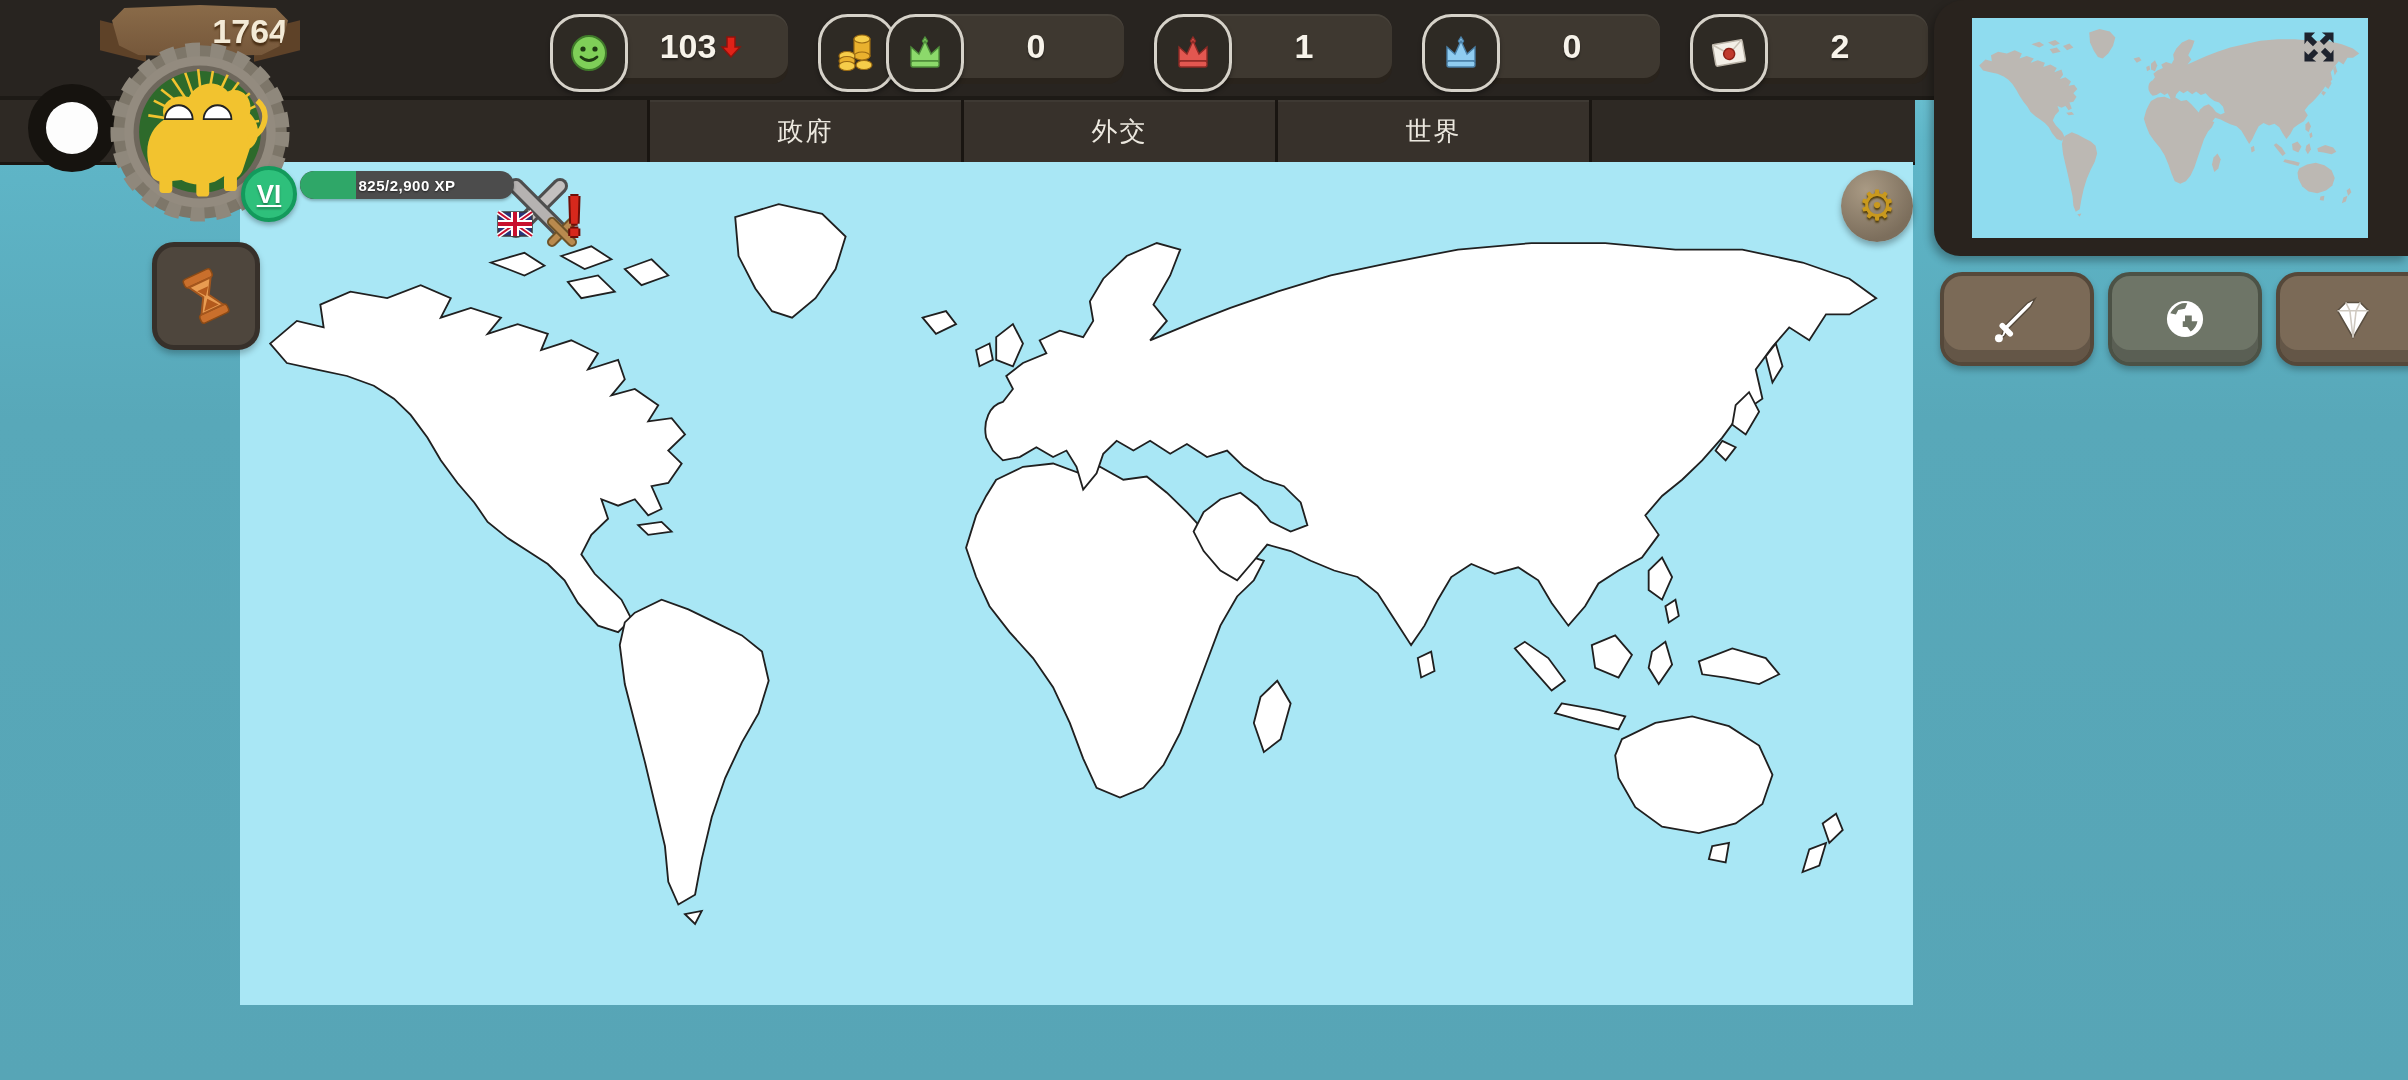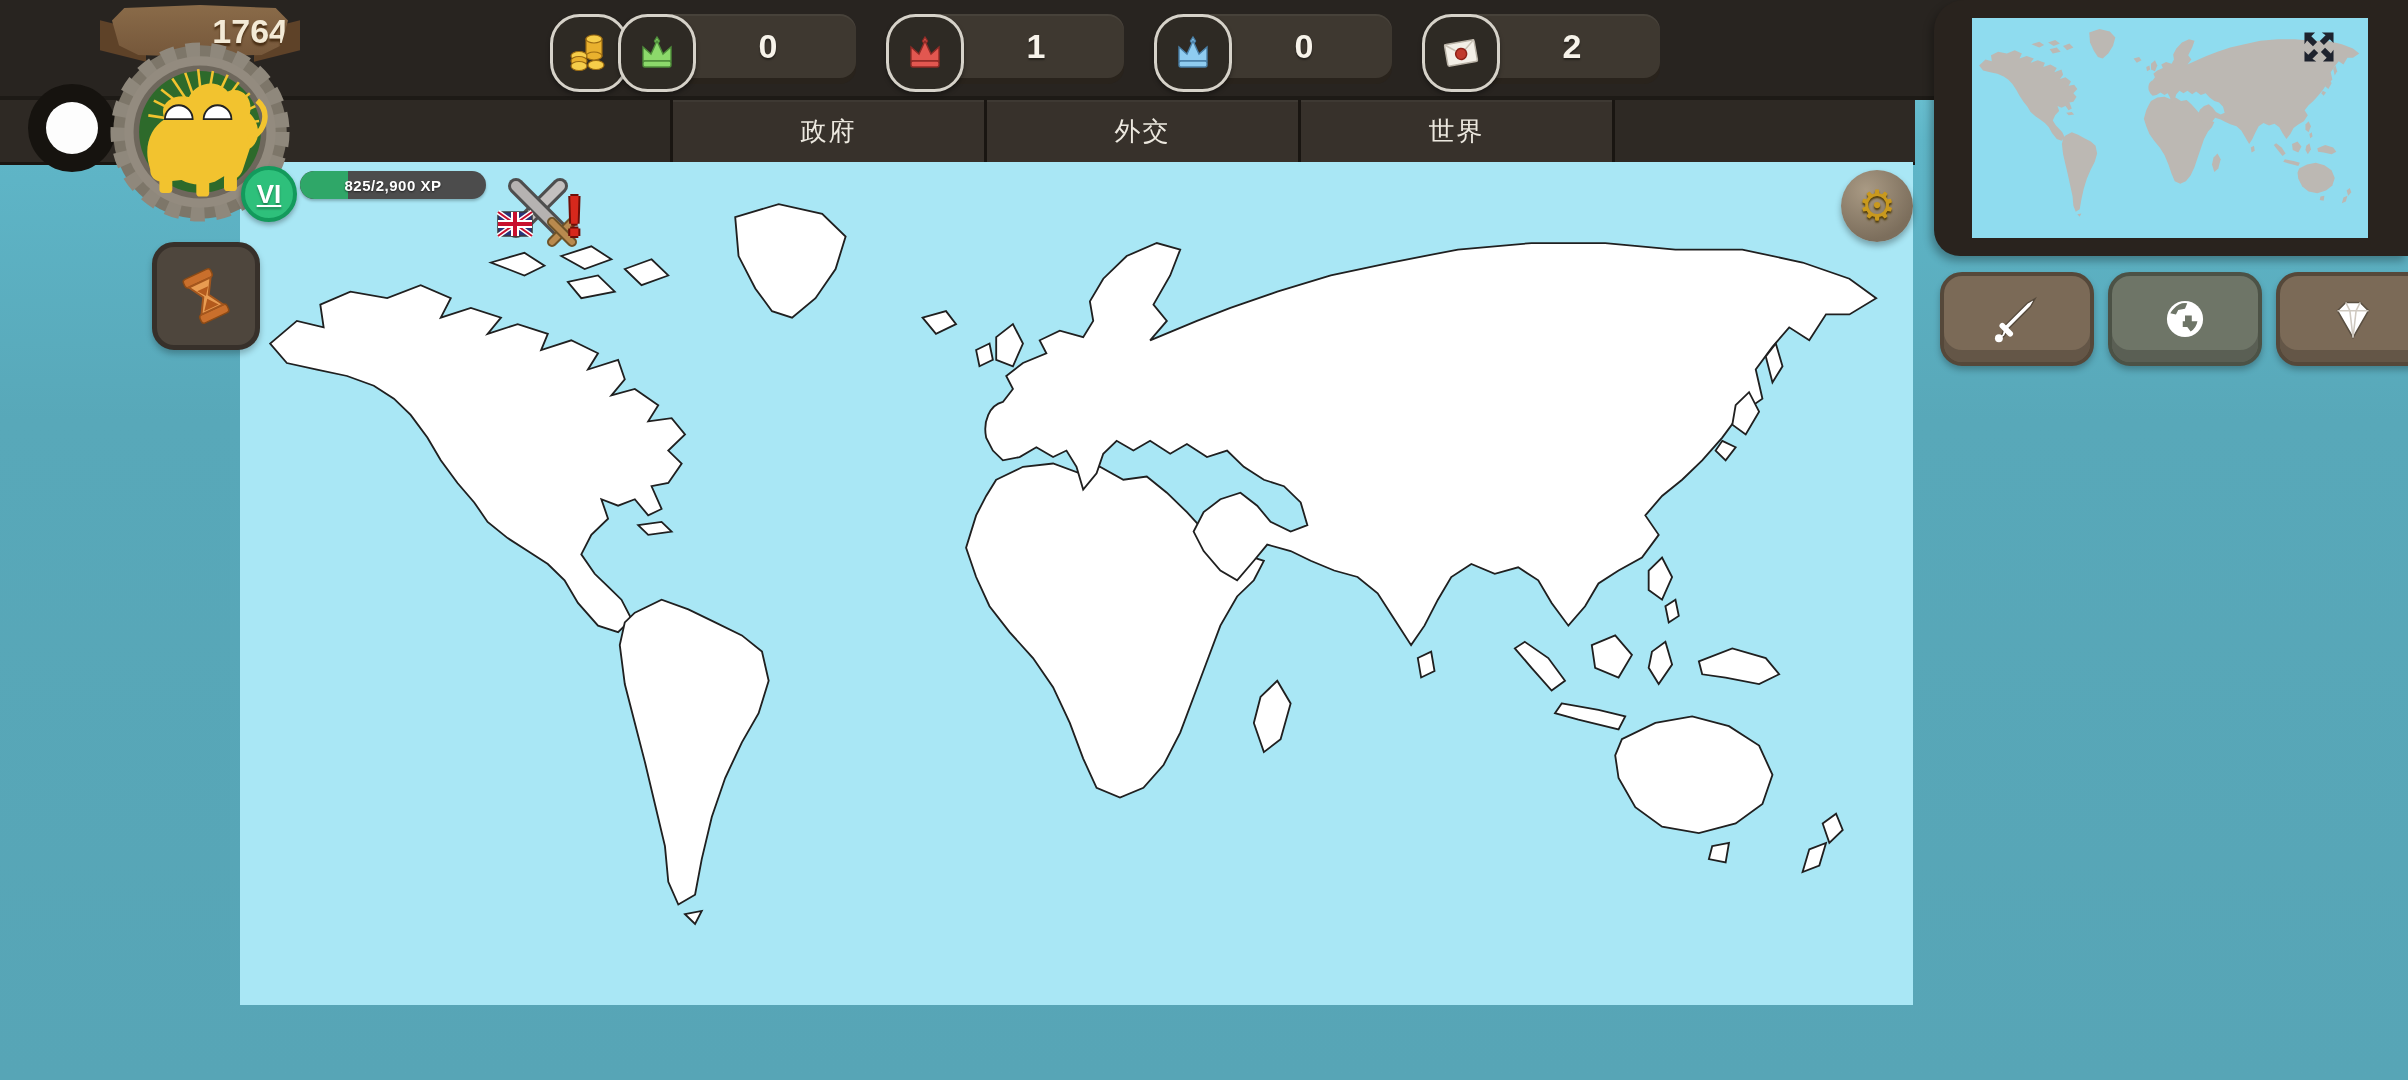--- a/index.html
+++ b/index.html
@@ -5,21 +5,21 @@
   html,body{margin:0;padding:0;}
   body{
     position:relative;width:2408px;height:1080px;overflow:hidden;
     background:linear-gradient(180deg,#7ccfde 0px,#5fb6c8 140px,#58a8b9 420px,#57a5b6 100%);
     font-family:"Liberation Sans",sans-serif;
   }
   svg{display:block}
   
   .topbar{position:absolute;left:0;top:0;width:2408px;height:100px;background:#282420;box-shadow:inset 0 -4px 0 #1d1a16;}
   .navbar{position:absolute;left:0;top:100px;width:1915px;height:62px;background:#2e2924;border-bottom:3px solid #1a1612;}
-  .tabs{position:absolute;left:670px;top:0;width:945px;height:62px;display:flex;}
+  .tabs{position:absolute;left:647px;top:0;width:945px;height:62px;display:flex;}
   .tab{flex:1;display:flex;align-items:center;justify-content:center;background:#37312b;border-left:3px solid #191511;
        color:#ece8df;font-size:26px;letter-spacing:2px;cursor:pointer;box-shadow:inset 0 2px 0 rgba(255,255,255,.04);}
   .tab:last-child{border-right:3px solid #191511;}
   
   .res-row{position:absolute;left:550px;top:14px;display:flex;gap:30px;}
   .res{position:relative;height:72px;padding-left:38px;}
   .res-pill{height:64px;min-width:120px;background:#3e3830;border-radius:16px;box-shadow:0 6px 0 #29231c, inset 0 2px 0 rgba(255,255,255,.05);
             display:flex;align-items:center;justify-content:center;padding:0 28px 0 52px;}
   .res-val{font-size:34px;font-weight:bold;color:#f7f3ea;text-shadow:0 2px 2px rgba(0,0,0,.4);white-space:nowrap;}
   .res-badge{position:absolute;left:0;top:0;width:72px;height:72px;background:#2e2a24;border:3px solid #d6d2c9;
@@ -31,21 +31,21 @@
        clip-path:polygon(0 30%,7% 6%,50% 0,93% 6%,100% 30%,96% 78%,85% 96%,50% 100%,15% 96%,4% 78%);
        display:flex;align-items:center;justify-content:flex-end;z-index:6;}
   .year-banner span{font-size:34px;font-weight:bold;color:#f3ead6;text-shadow:0 3px 2px rgba(60,35,10,.8);}
   .banner-tail{position:absolute;top:26px;width:46px;height:30px;background:#5e4228;z-index:5;}
   .banner-tail.l{left:100px;transform:skewY(14deg);}
   .banner-tail.r{left:254px;transform:skewY(-14deg);}
   .emblem{position:absolute;left:104px;top:36px;width:192px;height:192px;z-index:7;cursor:pointer;}
   .level-badge{position:absolute;left:241px;top:166px;width:48px;height:48px;border-radius:50%;background:#2ec07b;
        border:4px solid #139a5c;display:flex;align-items:center;justify-content:center;color:#fff;font-size:26px;font-weight:bold;
        text-shadow:0 2px 2px rgba(0,0,0,.35);box-shadow:0 3px 5px rgba(0,0,0,.3);z-index:8;text-decoration:underline;}
-  .xp{position:absolute;left:300px;top:171px;width:186px;height:28px;border-radius:14px;background:#4c4c4c;overflow:hidden;
+  .xp{position:absolute;left:300px;top:171px;width:214px;height:28px;border-radius:14px;background:#4c4c4c;overflow:hidden;
       box-shadow:0 2px 3px rgba(0,0,0,.25);z-index:6;}
   .xp-fill{height:100%;background:#2fa768;border-radius:14px 0 0 14px;}
   .xp-label{position:absolute;inset:0;display:flex;align-items:center;justify-content:center;
       font-size:15px;font-weight:bold;color:#fff;text-shadow:0 1px 2px rgba(0,0,0,.6);letter-spacing:.5px;}
   .dot-outer{position:absolute;left:28px;top:84px;width:88px;height:88px;border-radius:50%;background:#16130f;z-index:6;cursor:pointer;}
   .dot-inner{position:absolute;left:50%;top:50%;transform:translate(-50%,-50%);width:52px;height:52px;border-radius:50%;background:#fdfdfd;}
   .hourglass-btn{position:absolute;left:152px;top:242px;width:98px;height:98px;border-radius:22px;background:#4e463d;
       border:5px solid #37302a;box-shadow:0 4px 6px rgba(0,0,0,.25);display:flex;align-items:center;justify-content:center;z-index:5;cursor:pointer;}
   
   .map{position:absolute;left:240px;top:162px;width:1673px;height:843px;background:#a9e7f5;}
@@ -133,20 +133,38 @@
 <div class="topbar"></div>
 <div class="navbar">
   <div class="tabs">
     <div class="tab">政府</div>
     <div class="tab">外交</div>
     <div class="tab">世界</div>
   </div>
 </div>
 
 <div class="res-row">
+  <div class="res">
+    <div class="res-badge">
+      <svg width="46" height="46" viewBox="0 0 46 46">
+          <circle cx="23" cy="23" r="17" fill="#7fcf58" stroke="#3f7a2a" stroke-width="2"></circle>
+          <circle cx="17" cy="19" r="2.6" fill="#1e3a12"></circle>
+          <circle cx="29" cy="19" r="2.6" fill="#1e3a12"></circle>
+          <path d="M15,27 Q23,34 31,27" stroke="#1e3a12" stroke-width="2.8" fill="none" stroke-linecap="round"></path>
+        </svg>
+    </div>
+    <div class="res-pill">
+        <span class="res-val">103</span>
+        <span class="trend">
+          <svg width="22" height="26" viewBox="0 0 22 26">
+            <path d="M11,24 L2,14 h5 V4 h8 v10 h5 Z" fill="#e02218" stroke="#8e130c" stroke-width="1.5"></path>
+          </svg>
+        </span>
+      </div>
+  </div>
   <div class="res">
     <div class="res-badge">
       <svg width="46" height="46" viewBox="0 0 46 46">
           <g stroke="#9a6a12" stroke-width="1.2">
             <rect x="20" y="9" width="16" height="17" fill="#e9b12e"></rect>
             <ellipse cx="28" cy="9" rx="8" ry="4" fill="#f6cd4a"></ellipse>
             <ellipse cx="28" cy="26" rx="8" ry="4" fill="#e9b12e"></ellipse>
             <ellipse cx="13" cy="26" rx="8" ry="4.5" fill="#f6cd4a"></ellipse>
             <ellipse cx="13" cy="31" rx="8" ry="4.5" fill="#e9b12e"></ellipse>
             <ellipse cx="13" cy="36" rx="8" ry="4.5" fill="#f6cd4a"></ellipse>

